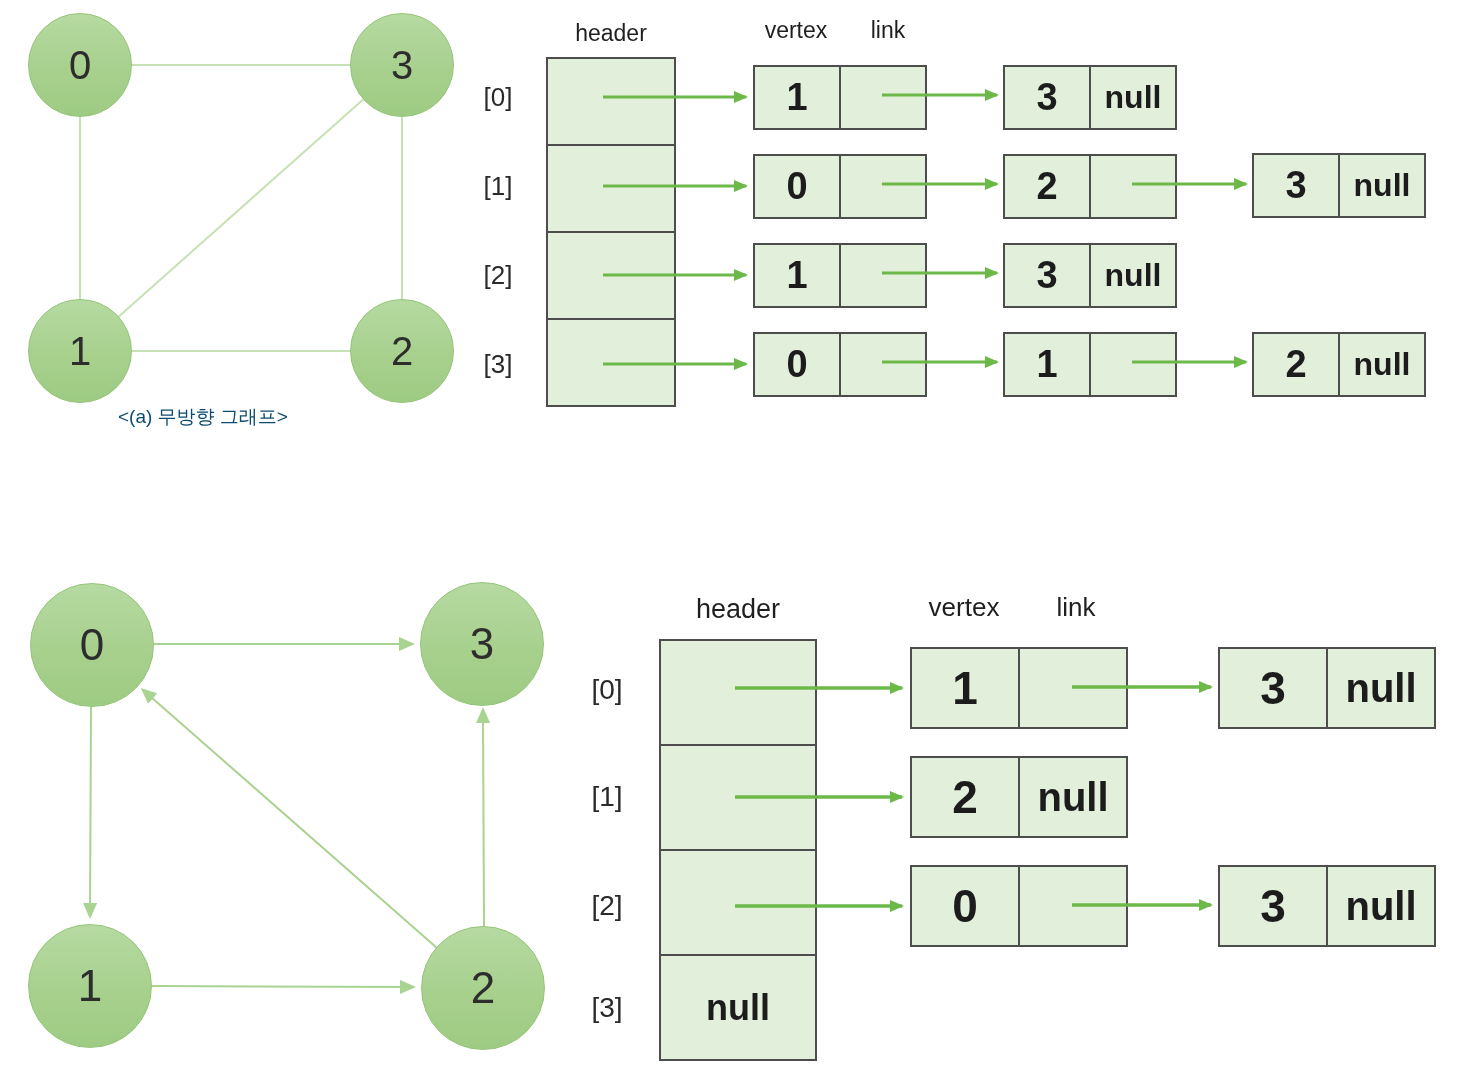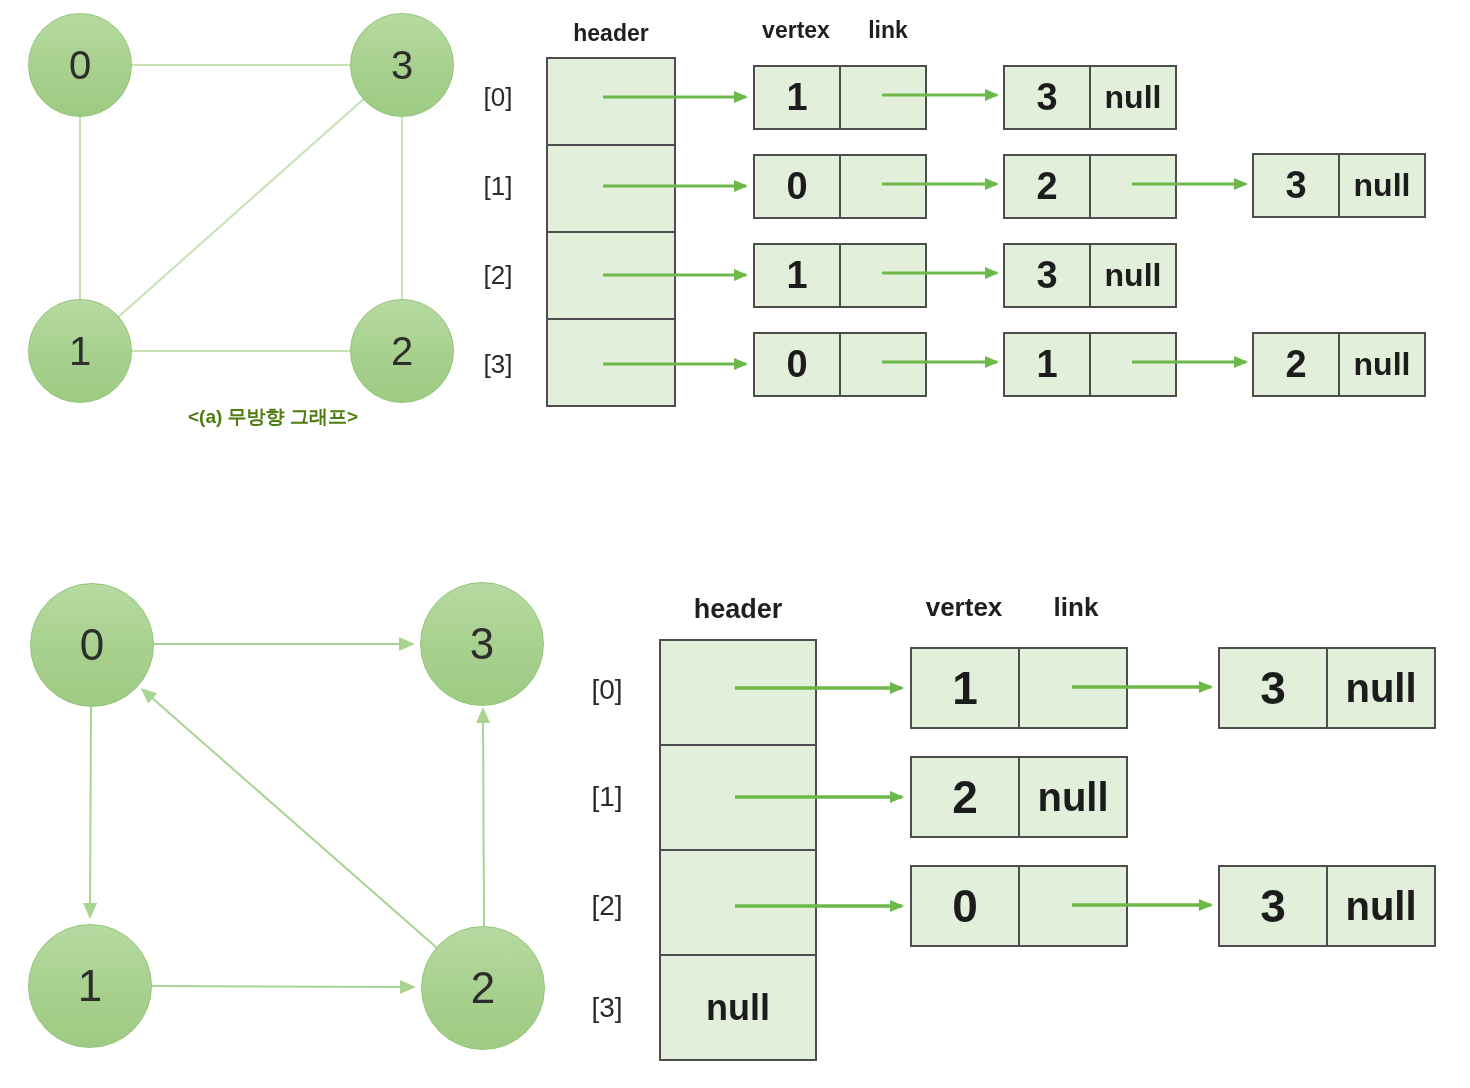--- a/index.html
+++ b/index.html
@@ -11,24 +11,24 @@
   .gnode {
     position:absolute; border-radius:50%;
     background:linear-gradient(180deg,#b6daa2 0%,#a7d08d 55%,#9ecb83 100%);
     border:1px solid #94c578;
     display:flex; align-items:center; justify-content:center;
     color:#2d2d2d; z-index:10; box-sizing:border-box;
   }
   .gnode.sz-a { width:104px; height:104px; font-size:40px; }
   .gnode.sz-b { width:124px; height:124px; font-size:44px; }
   
-  .caption { position:absolute; font-weight:bold; color:#4d7c0f; text-align:right; z-index:2; }
+  .caption { position:absolute; font-weight:normal; color:#0c4a6e; text-align:left; z-index:2; }
   .cap-a { font-size:19px; }
   .cap-b { font-size:21px; }
-  .col-label { position:absolute; font-weight:bold; color:#1f1f1f; text-align:center; z-index:2; }
+  .col-label { position:absolute; font-weight:normal; color:#1f1f1f; text-align:center; z-index:2; }
   .col-label.t { font-size:23px; }
   .col-label.b { font-size:27px; }
   .row-label { position:absolute; color:#2a2a2a; text-align:center; z-index:2; }
   .row-label.t { font-size:26px; width:52px; height:34px; line-height:34px; }
   .row-label.b { font-size:28px; width:58px; height:36px; line-height:36px; }
   
   .hdrcol {
     position:absolute; background:#e2efda; border:2px solid #4d4d4d;
     box-sizing:border-box; display:flex; flex-direction:column; z-index:1;
   }

